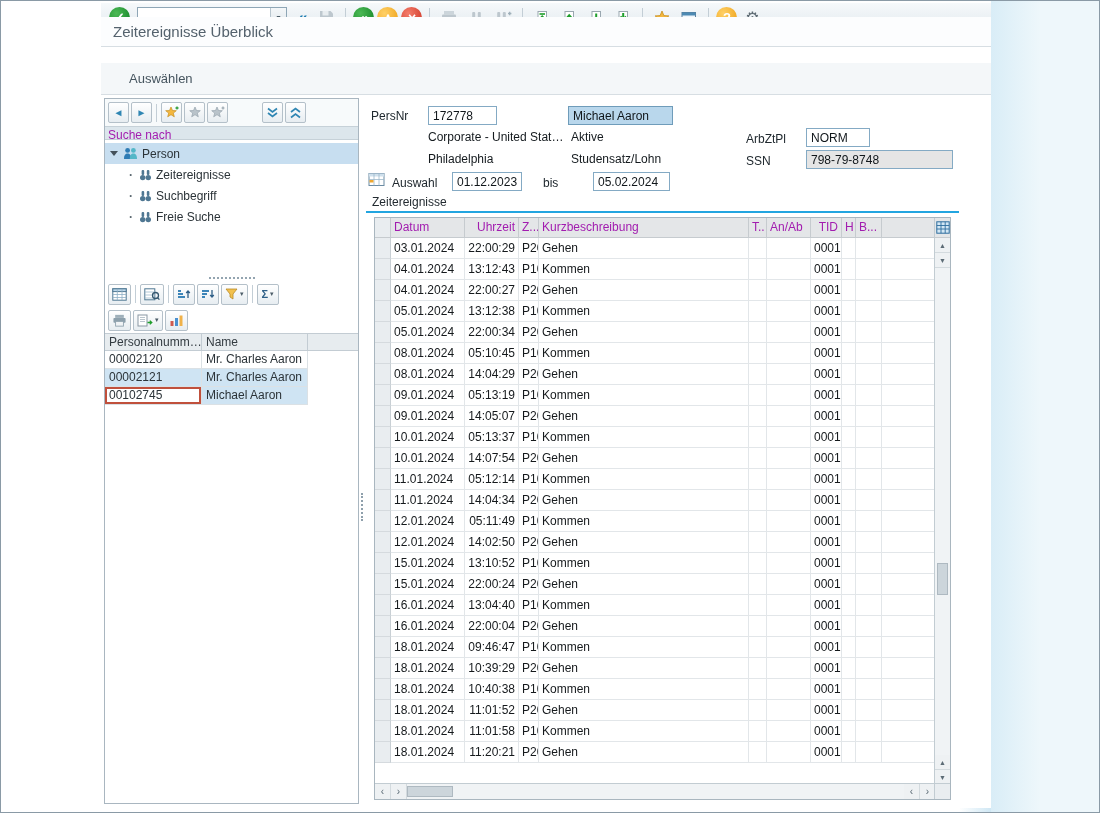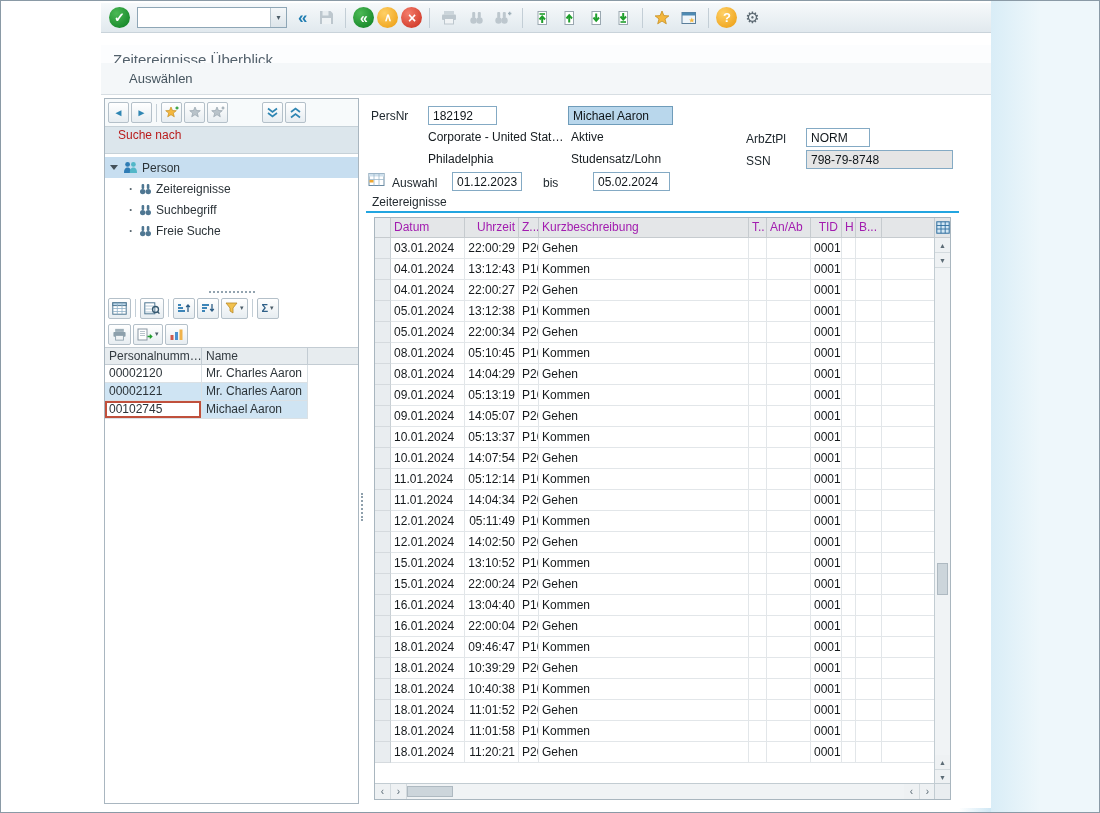--- a/index.html
+++ b/index.html
@@ -18,30 +18,30 @@
 .circ.cancel{background:radial-gradient(circle at 35% 30%,#f47d6b,#c92c1c);font-size:14px}
 .circ.help{background:radial-gradient(circle at 35% 30%,#ffd066,#eb9a0c)}
 .cmdbox{display:flex;width:150px;height:21px;border:1px solid #8ea6b6;background:#fff;margin:0 4px}
 .cmdinput{flex:1;border:none;outline:none;font:inherit;padding:0 3px;min-width:0}
 .cmdbtn{width:16px;background:linear-gradient(#f4f7f9,#dde5ea);border-left:1px solid #b9c6cf;font-size:8px;color:#4c5d68;display:flex;align-items:center;justify-content:center}
 .hist{color:#1e7cb1;font-size:17px;font-weight:bold;padding:0 4px}
 .tbtn{background:transparent;border:none;width:24px;height:24px;display:flex;align-items:center;justify-content:center;flex:0 0 auto}
 .sep{width:1px;height:20px;background:#c3ced6;margin:0 4px;flex:0 0 auto}
 .gear{font-size:16px;color:#5d6a73}
 
-.titlebar{position:absolute;left:0;top:44px;width:100%;height:30px;background:#fcfdfe;border-bottom:1px solid #d7dee3;display:flex;align-items:center;padding:0 12px}
+.titlebar{position:absolute;left:0;top:16px;width:100%;height:30px;background:#fcfdfe;border-bottom:1px solid #d7dee3;display:flex;align-items:center;padding:0 12px}
 .titlebar .t{font-size:15px;color:#54626d}
 .appbar{position:absolute;left:0;top:62px;width:100%;height:32px;background:#f4f7f9;border-bottom:1px solid #d7dee3;display:flex;align-items:center;padding:0 28px}
 .appbtn{font-size:13px;color:#46555f;background:transparent;border:none}
 
 .left-panel{position:absolute;left:3px;top:97px;width:255px;height:706px;border:1px solid #a9b6c0;background:#fff;overflow:hidden}
 .lp-toolbar{height:27px;display:flex;align-items:center;gap:2px;padding:2px 3px;background:#f7fafb}
 .sbtn{width:21px;height:21px;border:1px solid #b4c0c9;border-radius:2px;background:linear-gradient(#ffffff,#e7edf1);display:flex;align-items:center;justify-content:center;font-size:10px;color:#2f86b3;flex:0 0 auto}
 .lp-sep{width:1px;height:18px;background:#c3ced6;margin:0 2px}
-.lp-header{height:28px;line-height:17px;background:#dce6ec;border-top:1px solid #c6d1d8;border-bottom:1px solid #c6d1d8;padding:0 13px;color:#b91c1c}
+.lp-header{height:14px;line-height:17px;background:#dce6ec;border-top:1px solid #c6d1d8;border-bottom:1px solid #c6d1d8;padding:0 3px;color:#a21caf}
 .tree{height:134px;padding-top:3px;overflow:hidden}
 .trow{height:21px;display:flex;align-items:center;padding-left:5px;gap:4px;white-space:nowrap}
 .trow.sel{background:#c7def0}
 .texp{width:0;height:0;border-left:4px solid transparent;border-right:4px solid transparent;border-top:5px solid #44515a;margin-right:1px}
 .trow.child{padding-left:24px}
 .trow.child::before{content:"·";color:#5b6870;margin-right:2px;font-weight:bold}
 .lp-split{height:7px;display:flex;align-items:center;justify-content:center}
 .lp-split i{width:46px;border-top:2px dotted #93a4b0;display:block}
 .lp-tb2,.lp-tb3{height:26px;display:flex;align-items:center;gap:2px;padding:0 3px}
 .wbtn{height:21px;min-width:22px;border:1px solid #b4c0c9;border-radius:2px;background:linear-gradient(#ffffff,#e7edf1);display:flex;align-items:center;justify-content:center;padding:0 3px;gap:2px;flex:0 0 auto;font-size:11px;color:#2e5f87;font-weight:bold}
@@ -394,21 +394,21 @@
           </div>
       </div>
     </div>
 
     <div class="vsplit">
         <i></i>
       </div>
 
     <div class="main-panel">
       <span class="lbl" style="left:5px;top:11px">PersNr</span>
-      <div class="field" style="left:62px;top:8px;width:69px">182192</div>
+      <div class="field" style="left:62px;top:8px;width:69px">172778</div>
       <div class="field namesel" style="left:202px;top:8px;width:105px">Michael Aaron</div>
 
       <span class="txt" style="left:62px;top:32px">Corporate - United Stat…</span>
       <span class="txt" style="left:205px;top:32px">Aktive</span>
       <span class="lbl" style="left:380px;top:34px">ArbZtPl</span>
       <div class="field" style="left:440px;top:30px;width:64px">NORM</div>
 
       <span class="txt" style="left:62px;top:54px">Philadelphia</span>
       <span class="txt" style="left:205px;top:54px">Studensatz/Lohn</span>
       <span class="lbl" style="left:380px;top:56px">SSN</span>

